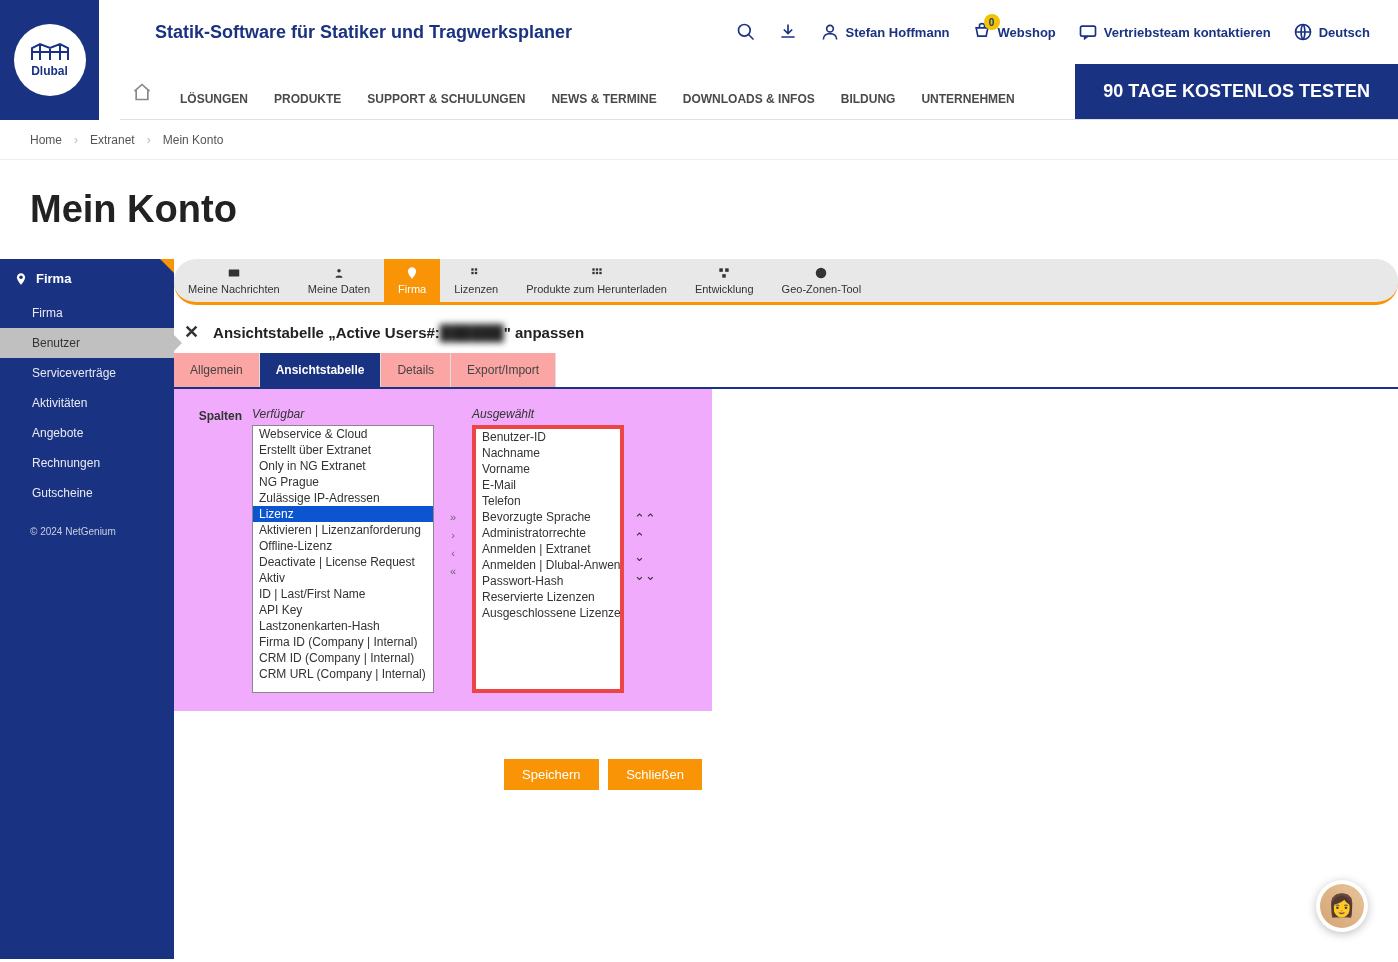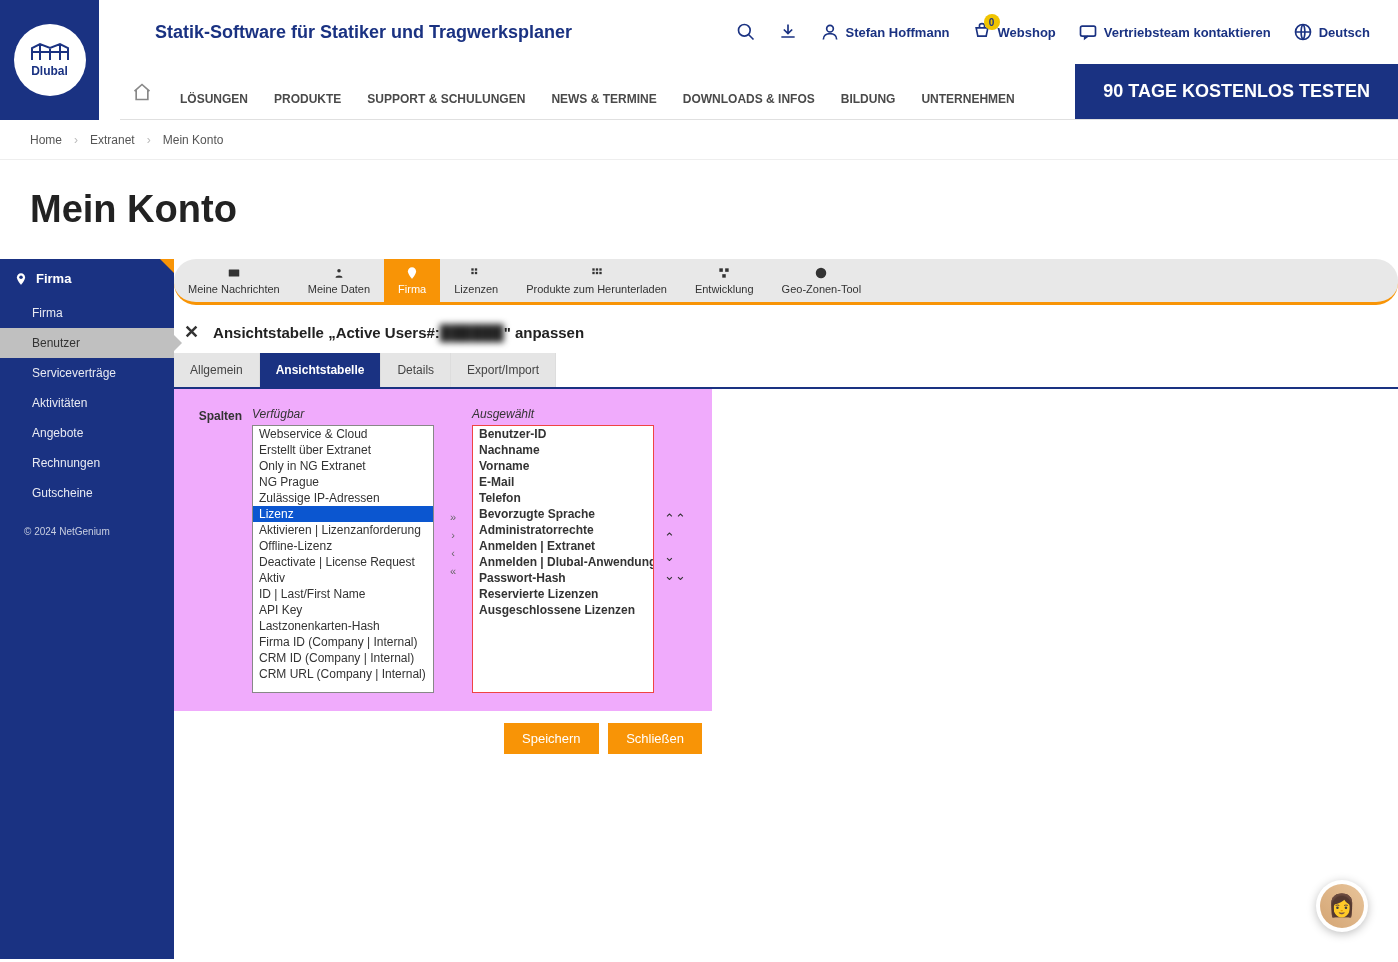--- a/index.html
+++ b/index.html
@@ -27,49 +27,49 @@
 .page-title { font-size: 38px; font-weight: bold; color: #222; padding: 28px 0 28px 30px; }
 .content-row { display: flex; }
 .sidebar { width: 174px; background: #1a3282; color: #fff; min-height: 700px; position: relative; }
 .sidebar-header { background: #1a3282; padding: 12px 14px; font-size: 13px; font-weight: bold; display: flex; align-items: center; gap: 8px; position: relative; }
 .sidebar-header::after { content: ''; position: absolute; top: 0; right: 0; width: 0; height: 0; border-top: 14px solid #f89406; border-left: 14px solid transparent; }
 .sidebar-header svg { width: 14px; height: 14px; fill: #fff; }
 .sidebar-items { background: #1a3282; }
 .sidebar-item { padding: 8px 14px 8px 32px; font-size: 12px; cursor: pointer; color: #e8eaf2; }
 .sidebar-item.active { background: #c0c0c0; color: #333; position: relative; }
 .sidebar-item.active::after { content: ''; position: absolute; right: -8px; top: 50%; transform: translateY(-50%); width: 0; height: 0; border-top: 8px solid transparent; border-bottom: 8px solid transparent; border-left: 8px solid #c0c0c0; }
-.copyright { position: absolute; bottom: auto; margin-top: 18px; padding-left: 24px; font-size: 10px; color: #c8cee0; }
+.copyright { position: absolute; bottom: auto; margin-top: 18px; padding-left: 30px; font-size: 10px; color: #c8cee0; }
 .main { flex: 1; }
 .top-tabs { height: 46px; background: #e8e8e8; display: flex; border-bottom: 3px solid #f89406; border-radius: 22px; }
 .ttab { display: flex; flex-direction: column; align-items: center; justify-content: center; padding: 0 14px; font-size: 11px; color: #333; cursor: pointer; gap: 3px; }
 .ttab svg { width: 16px; height: 14px; fill: #333; }
 .ttab.active { background: #f89406; color: #fff; }
 .ttab.active svg { fill: #fff; }
 .panel { background: #fff; padding: 0; }
 .panel-head { display: flex; align-items: center; gap: 14px; padding: 16px 10px 10px 10px; }
 .close-x { font-size: 18px; font-weight: bold; color: #333; cursor: pointer; }
 .panel-title { font-size: 15px; font-weight: bold; color: #222; }
 .panel-title .blur { filter: blur(3px); }
 .subtabs { display: flex; border-bottom: 2px solid #1a3282; margin: 0 0 0 0; }
-.subtab { padding: 10px 16px; font-size: 12px; background: #e5e5e5; color: #444; cursor: pointer; border-right: 1px solid #ddd; }
+.subtab { padding: 10px 16px; font-size: 12px; background: #fca5a5; color: #444; cursor: pointer; border-right: 1px solid #ddd; }
 .subtab.active { background: #1a3282; color: #fff; font-weight: bold; }
 .config-area { background: #f0abfc; padding: 18px 10px 18px 12px; width: 538px; }
 .config-row { display: flex; align-items: flex-start; gap: 10px; }
 .col-label { width: 56px; text-align: right; font-size: 12px; font-weight: bold; padding-top: 2px; }
 .listbox-wrap { display: flex; flex-direction: column; }
 .list-label { font-size: 12px; margin-bottom: 4px; font-style: italic; }
 .listbox { width: 182px; height: 268px; background: #fff; border: 1px solid #888; overflow-y: auto; overflow-x: auto; font-size: 12px; }
-.listbox.selected-box { width: 182px; border: 1px solid #ef4444; font-weight: bold; }
+.listbox.selected-box { width: 152px; border: 4px solid #ef4444; }
 .listbox div { padding: 1px 6px; white-space: nowrap; cursor: pointer; }
 .listbox div.sel { background: #0b56d0; color: #fff; }
 .arrows { display: flex; flex-direction: column; gap: 4px; margin-top: 104px; }
 .arrows .arr { width: 18px; height: 14px; font-size: 11px; color: #666; text-align: center; cursor: pointer; }
 .arrows2 { margin-top: 104px; display: flex; flex-direction: column; gap: 4px; }
 .action-btns { text-align: right; padding: 12px 10px 0 0; width: 538px; }
-.btn { background: #f89406; color: #fff; border: none; padding: 8px 18px; font-size: 13px; cursor: pointer; margin-left: 6px; }
+.btn { background: #f89406; color: #fff; border: none; padding: 8px 18px; font-size: 13px; cursor: pointer; margin-left: 6px; margin-top: 36px; }
 .chat-bubble { position: fixed; bottom: 30px; right: 30px; width: 52px; height: 52px; border-radius: 50%; background: #fff; box-shadow: 0 2px 10px rgba(0,0,0,.25); display: flex; align-items: center; justify-content: center; }
 .chat-bubble .avatar { width: 44px; height: 44px; border-radius: 50%; background: linear-gradient(45deg,#d4a574,#e8c49a); display: flex; align-items: center; justify-content: center; font-size: 22px; }
 </style>
 </head>
 <body>
 
 <div class="logo-cell">
   <div class="logo-circle">
     <div class="logo-bridge">
       <svg viewBox="0 0 40 20">

